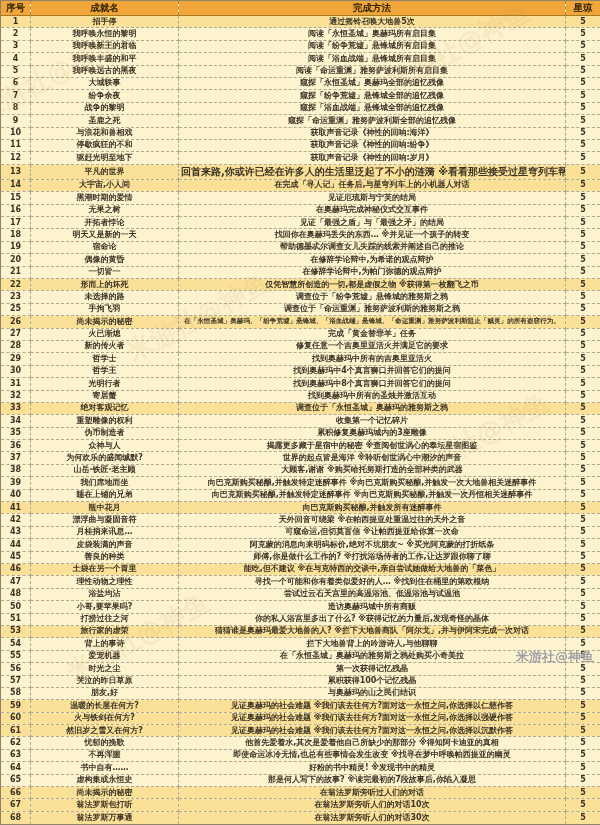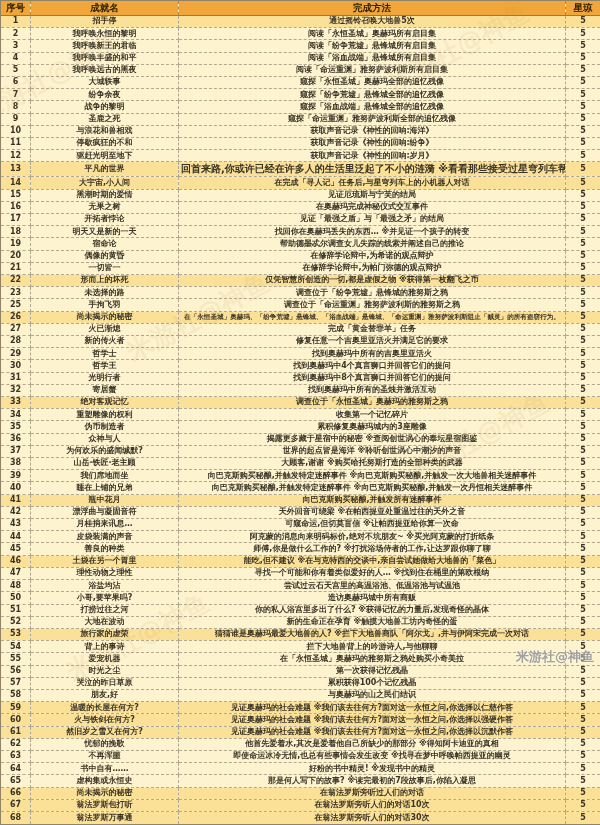--- a/index.html
+++ b/index.html
@@ -327,26 +327,20 @@
           <td>小哥,要苹果吗?</td>
           <td>造访奥赫玛城中所有商贩</td>
           <td>5</td>
         </tr>
         <tr class="row-normal">
           <td>51</td>
           <td>打捞过往之河</td>
           <td>你的私人浴宫里多出了什么? ※获得记忆的力量后,发现奇怪的晶体</td>
           <td>5</td>
         </tr>
-        <tr class="row-normal">
-          <td>52</td>
-          <td>大地在波动</td>
-          <td>新的生命正在孕育 ※触摸大地兽工坊内奇怪的蛋</td>
-          <td>5</td>
-        </tr>
         <tr class="row-alt">
           <td>53</td>
           <td>旅行家的虚荣</td>
           <td>猜猜谁是奥赫玛最爱大地兽的人? ※拦下大地兽商队「阿尔戈」,并与伊阿宋完成一次对话</td>
           <td>5</td>
         </tr>
         <tr class="row-normal">
           <td>54</td>
           <td>背上的事诗</td>
           <td>拦下大地兽背上的吟游诗人,与他聊聊</td>

